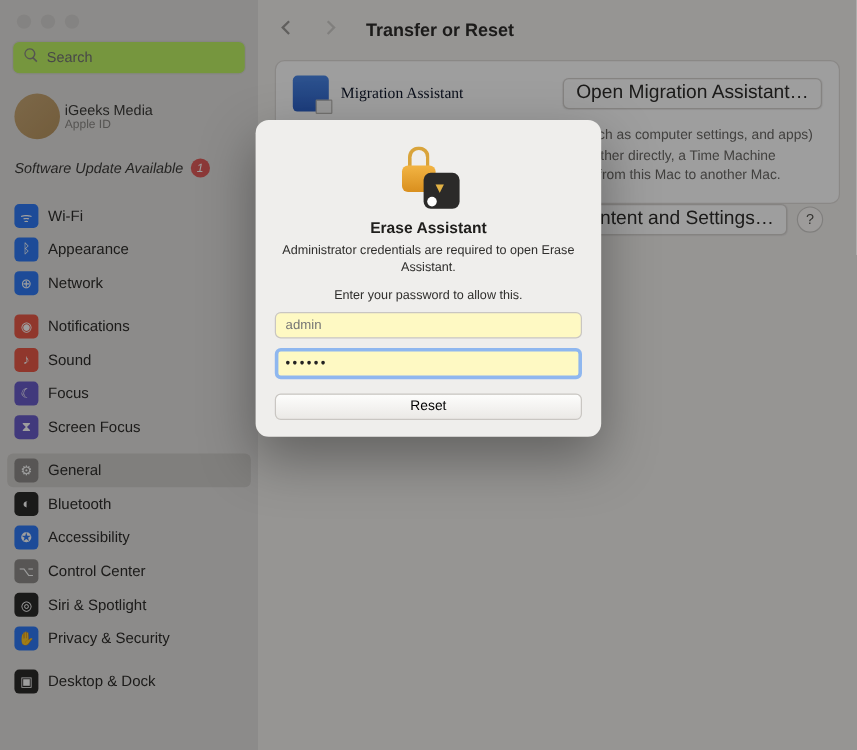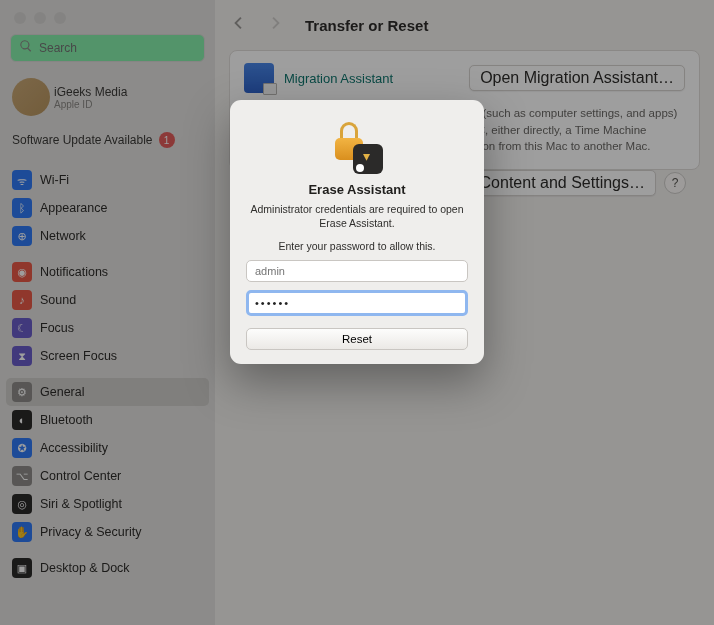--- a/index.html
+++ b/index.html
@@ -3,29 +3,29 @@
 <meta charset="utf-8">
 <style>
   *{box-sizing:border-box;margin:0;padding:0;font-family:-apple-system,BlinkMacSystemFont,"Segoe UI",sans-serif;}
   html,body{width:714px;height:625px;overflow:hidden;}
   body{background:#e8e6e4;position:relative;}
   .app{display:flex;width:100%;height:100%;}
   .sidebar{width:215px;background:#e3e1df;display:flex;flex-direction:column;}
   .traffic{display:flex;gap:8px;padding:12px 14px 10px;}
   .dot{width:12px;height:12px;border-radius:50%;background:#d6d4d2;}
   .search-wrap{padding:0 10px 8px;}
-  .search{display:flex;align-items:center;background:#86efac;border-radius:6px;padding:3px 8px;height:28px;border:1px solid #d9d7d5;}
+  .search{display:flex;align-items:center;background:#bef264;border-radius:6px;padding:3px 8px;height:28px;border:1px solid #d9d7d5;}
   .search svg{width:14px;height:14px;fill:#8a8885;}
   .search input{border:none;background:transparent;outline:none;font-size:12px;color:#7a7876;margin-left:6px;width:100%;}
   .user{display:flex;align-items:center;padding:8px 12px 10px;gap:4px;}
   .avatar{width:38px;height:38px;border-radius:50%;background:linear-gradient(135deg,#c9a876,#b89560);}
   .user-txt{display:flex;flex-direction:column;}
   .user-name{font-size:12px;color:#3b3a38;}
   .user-sub{font-size:10px;color:#8a8885;}
-  .update-row{display:flex;align-items:center;padding:6px 12px 10px;font-size:12px;color:#3b3a38;gap:6px;}
+  .update-row{display:flex;align-items:center;padding:6px 12px 10px;font-size:12px;color:#3b3a38;gap:6px;font-style:italic;}
   .badge{background:#e35d5b;color:#fff;border-radius:9px;font-size:10px;padding:0 5px;min-width:16px;height:16px;display:inline-flex;align-items:center;justify-content:center;}
   .nav{flex:1;overflow:hidden;}
   .group{margin-top:8px;padding:0 6px;}
   .item{display:flex;align-items:center;gap:8px;padding:4px 6px;border-radius:5px;font-size:12.5px;color:#2e2d2b;cursor:default;}
   .item.selected{background:#cfcdca;}
   .ic{width:20px;height:20px;border-radius:4px;display:flex;align-items:center;justify-content:center;font-size:11px;color:#fff;}
   .ic-wifi{background:#2f7af6;}
   .ic-bt{background:#2f7af6;}
   .ic-net{background:#2f7af6;}
   .ic-notif{background:#e85947;}
@@ -42,40 +42,40 @@
   .content{flex:1;background:#f2f0ee;display:flex;flex-direction:column;}
   .header{display:flex;align-items:center;height:50px;padding:0 14px;gap:20px;}
   .back svg{width:18px;height:18px;fill:#9b9996;}
   .fwd svg{width:18px;height:18px;fill:#cfcdca;}
   .header-title{font-size:15px;font-weight:600;color:#2e2d2b;}
   .body{flex:1;padding:0 14px 14px;}
   .panel{background:#fff;border:1px solid #dfdcd9;border-radius:8px;}
   .row{display:flex;align-items:center;padding:12px 14px;}
   .mig-ic{width:30px;height:30px;border-radius:4px;background:linear-gradient(#4a87e8,#2e62c9);position:relative;margin-right:10px;}
   .mig-ic::after{content:"";position:absolute;width:12px;height:10px;background:#f5f5f5;border-radius:1px;right:-3px;bottom:-2px;border:1px solid #b8b6b3;}
-  .mig-title{font-size:13px;color:#0f766e;}
+  .mig-title{font-size:13px;color:#0f172a;font-family:Liberation Serif, serif;}
   .btn{background:#fff;border:1px solid #d7d4d1;border-radius:5px;padding:3px 10px;font-size:16px;color:#2e2d2b;cursor:pointer;margin-left:auto;box-shadow:0 0.5px 1px rgba(0,0,0,0.06);}
   .desc{padding:0 14px 14px;font-size:11.5px;color:#6b6966;line-height:1.45;}
   .row2{display:flex;align-items:center;padding:0 14px 14px;gap:8px;}
   .help{width:22px;height:22px;border-radius:11px;border:1px solid #cfcdca;background:#fdfbf9;display:flex;align-items:center;justify-content:center;font-size:12px;color:#55534f;cursor:pointer;}
 
   
   .scrim{position:absolute;inset:0;background:rgba(0,0,0,0.38);display:flex;align-items:flex-start;justify-content:center;}
-  .dialog{width:254px;margin-top:100px;background:#efeeec;border-radius:11px;box-shadow:0 18px 45px rgba(0,0,0,0.35);padding:18px 16px 14px;text-align:center;}
+  .dialog{width:288px;margin-top:100px;background:#efeeec;border-radius:11px;box-shadow:0 18px 45px rgba(0,0,0,0.35);padding:18px 16px 14px;text-align:center;}
   .dlg-ic{width:60px;height:58px;margin:0 auto 6px;position:relative;}
   .lock{width:32px;height:40px;position:absolute;left:8px;top:4px;}
   .lock .shackle{width:18px;height:18px;border:3.5px solid #d9a43b;border-bottom:none;border-radius:9px 9px 0 0;position:absolute;left:5px;top:0;}
   .lock .body{width:28px;height:22px;background:linear-gradient(#f2b443,#d98f1e);border-radius:5px;position:absolute;top:16px;left:0;}
   .suit{width:30px;height:30px;position:absolute;right:4px;bottom:2px;background:#2b2a29;border-radius:6px;}
   .suit::before{content:"";position:absolute;width:8px;height:8px;background:#fff;border-radius:4px;bottom:2px;left:3px;}
   .suit::after{content:"▾";position:absolute;color:#e2b245;left:10px;top:4px;font-size:14px;}
   .dlg-title{font-size:13px;font-weight:600;color:#1f1e1c;margin-bottom:5px;}
   .dlg-msg{font-size:10.5px;color:#2f2e2c;line-height:1.35;margin-bottom:10px;}
   .dlg-sub{font-size:10.5px;color:#2f2e2c;margin-bottom:8px;}
-  .field{width:100%;height:22px;border:1px solid #c9c6c2;border-radius:5px;background:#ffffff;font-size:11px;padding:0 8px;color:#888;margin-bottom:8px;}
+  .field{width:100%;height:22px;border:1px solid #c9c6c2;border-radius:5px;background:#fef9c3;font-size:11px;padding:0 8px;color:#888;margin-bottom:8px;}
   .field.focus{border:3px solid #8fb7ef;padding:0 6px;height:26px;color:#222;letter-spacing:2px;}
   .btnrow{display:flex;gap:10px;margin-top:4px;}
   .btn-mac{flex:1;height:22px;border-radius:5px;font-size:11.5px;border:1px solid #c9c6c2;background:linear-gradient(#fdfdfc,#ebe9e6);cursor:pointer;}
   .btn-primary{flex:1;height:22px;border-radius:5px;font-size:11.5px;border:none;color:#fff;background:linear-gradient(#4d97fb,#1f63e0);cursor:pointer;}
 </style>
 </head>
 <body>
 
 <div class="app">
   <div class="sidebar">

